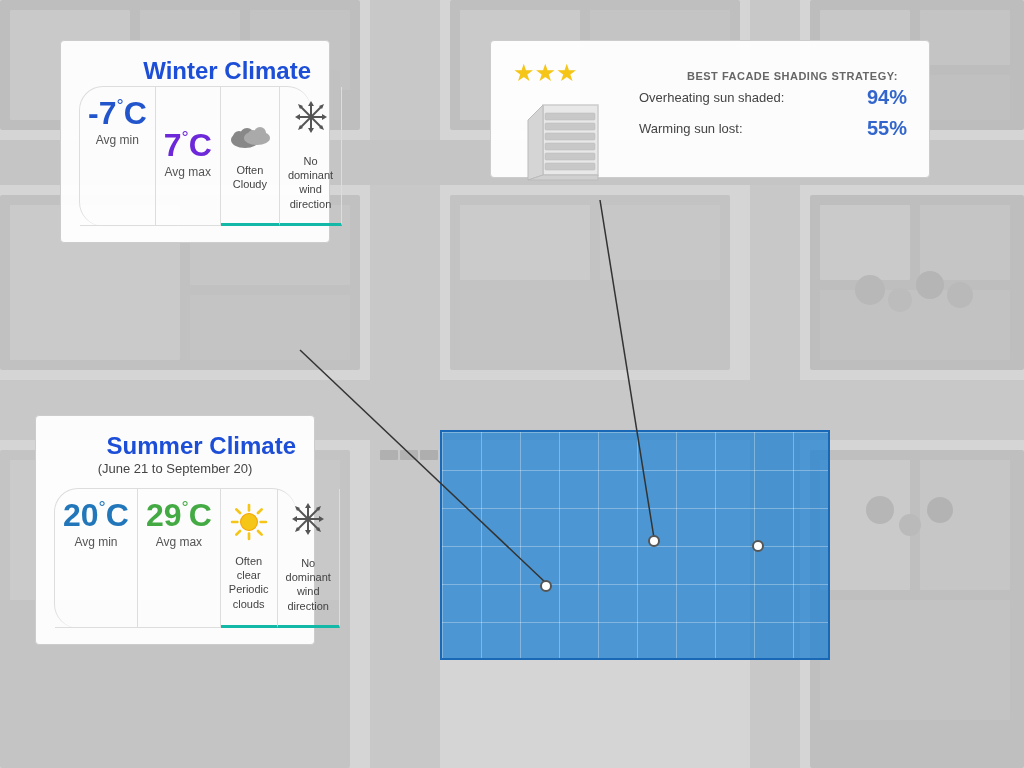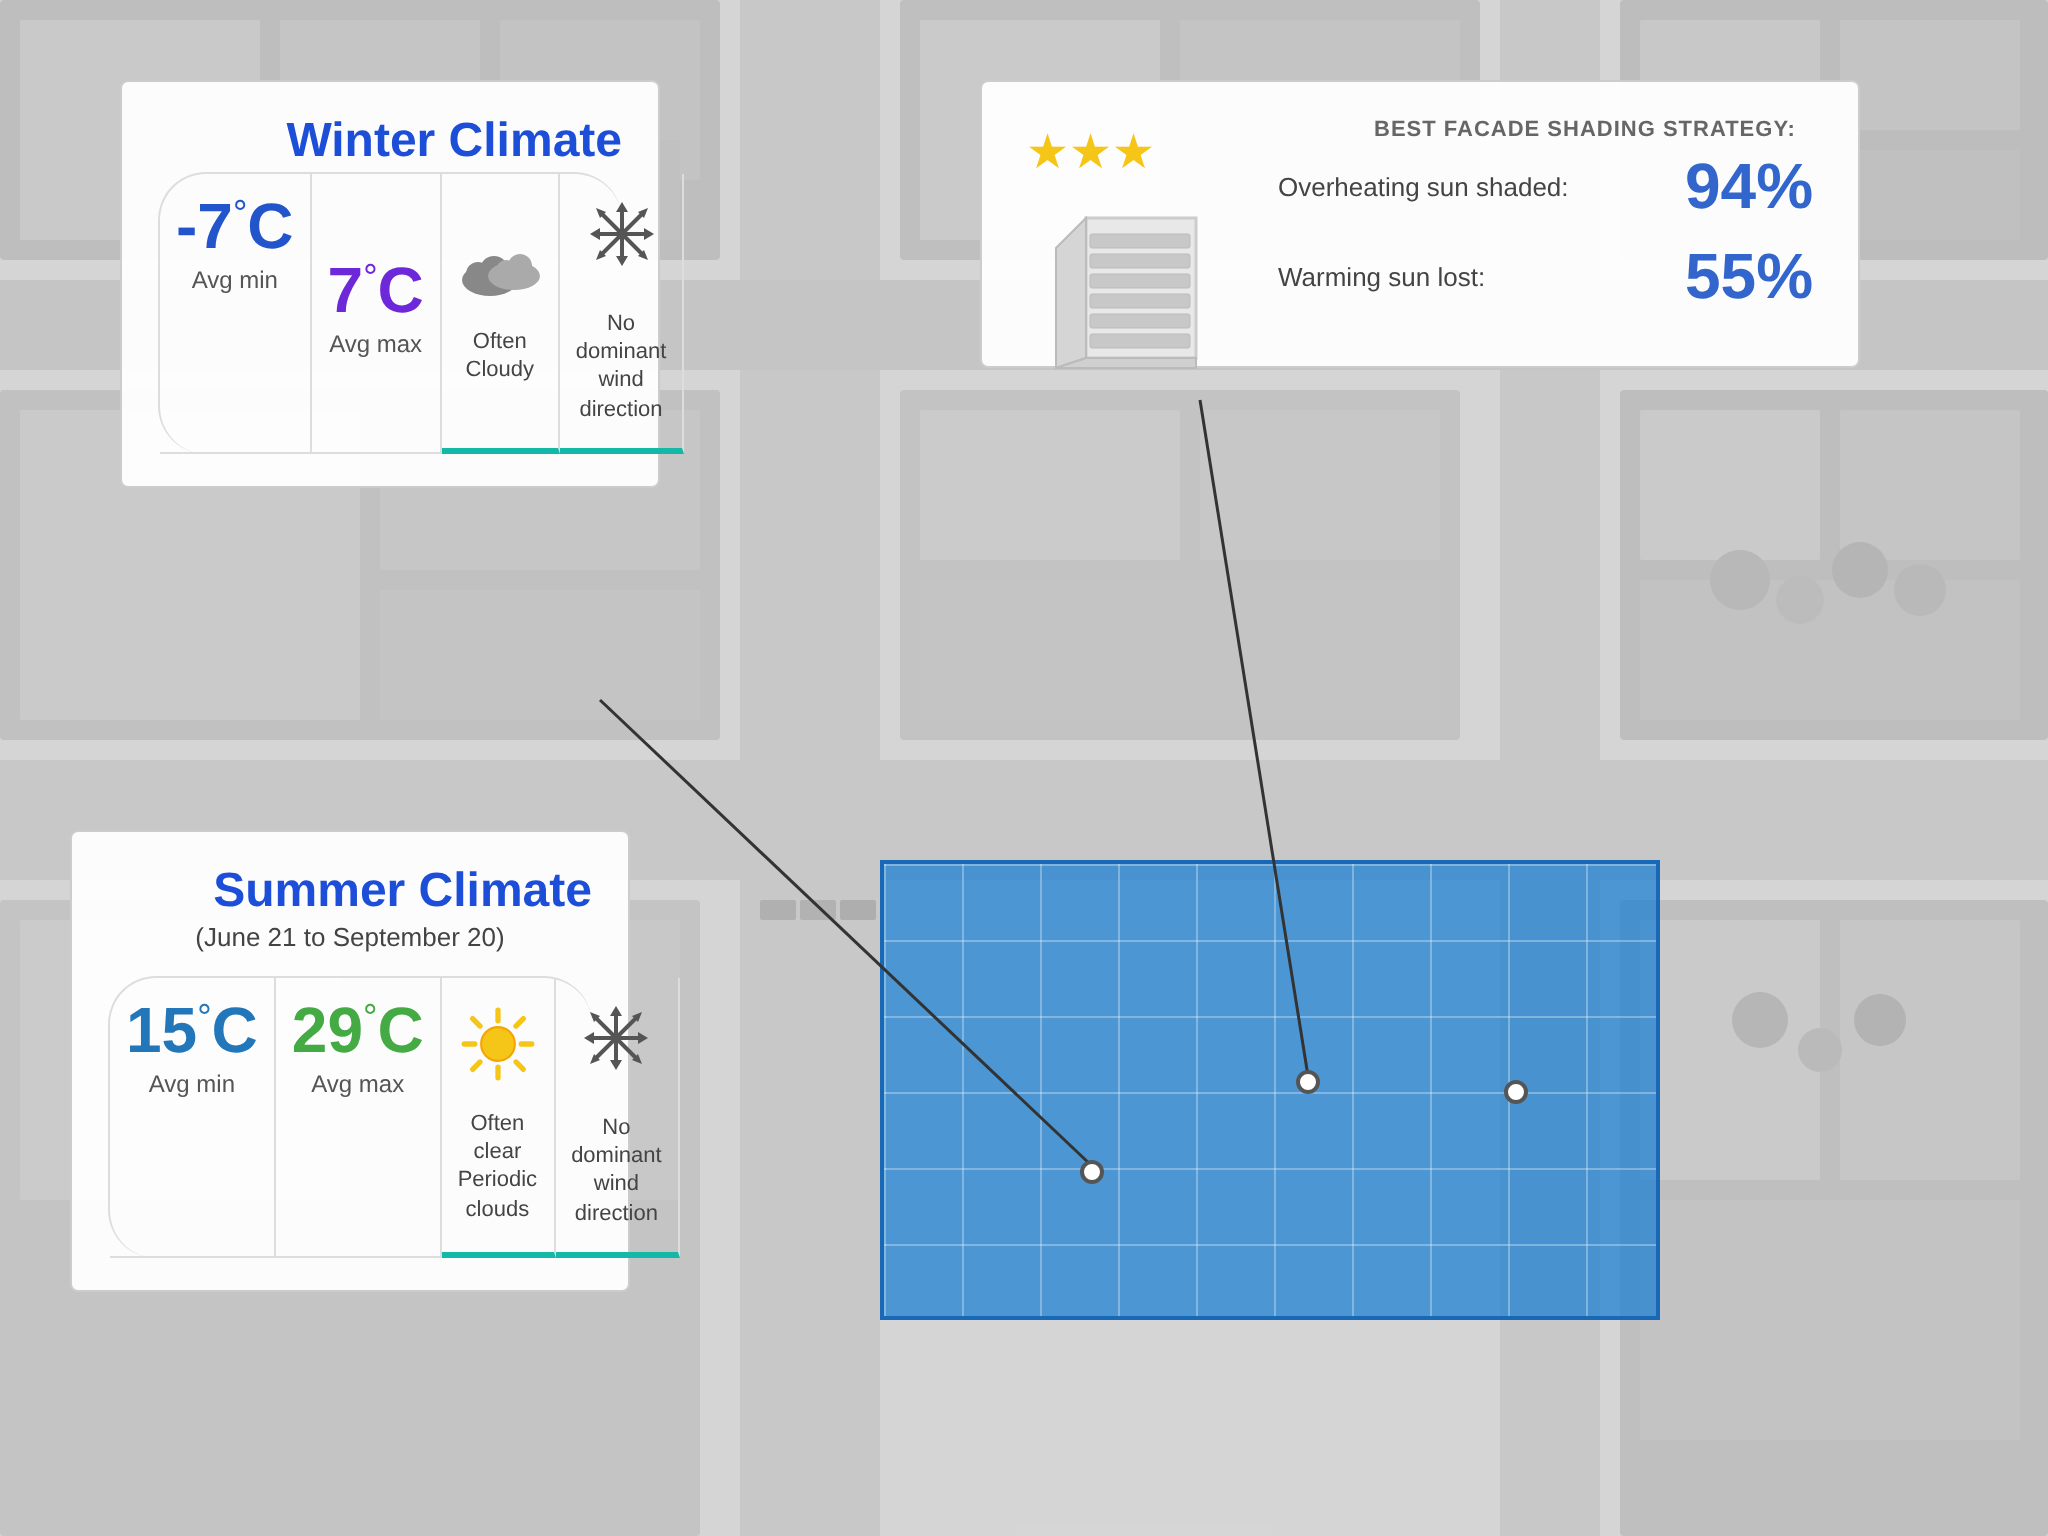--- a/index.html
+++ b/index.html
@@ -217,25 +217,25 @@
       align-items: center;
       margin-bottom: 8px;
     }
 
     .shading-row-label {
       font-size: 13px;
       color: #444;
     }
 
     .shading-row-value {
-      font-size: 32px;
+      font-size: 20px;
       font-weight: 700;
       color: #3366cc;
       min-width: 65px;
-      text-align: center;
+      text-align: right;
     }
 
     .stars {
       font-size: 22px;
       margin-bottom: 8px;
     }
 
     
     .sun-icon-svg {
       width: 34px;
@@ -394,21 +394,21 @@
 </div>
 
 <div class="card summer-card">
   <div class="card-title">Summer Climate</div>
   <div class="card-subtitle">(June 21 to September 20)</div>
 
   <div class="temp-grid">
 
     <div class="temp-cell">
       <div class="temp-value temp-warm">
-        <span>15</span><span class="deg">°</span>C
+        <span>20</span><span class="deg">°</span>C
       </div>
       <div class="temp-label">Avg min</div>
     </div>
 
     <div class="temp-cell">
       <div class="temp-value temp-hot">
         <span>29</span><span class="deg">°</span>C
       </div>
       <div class="temp-label">Avg max</div>
     </div>

